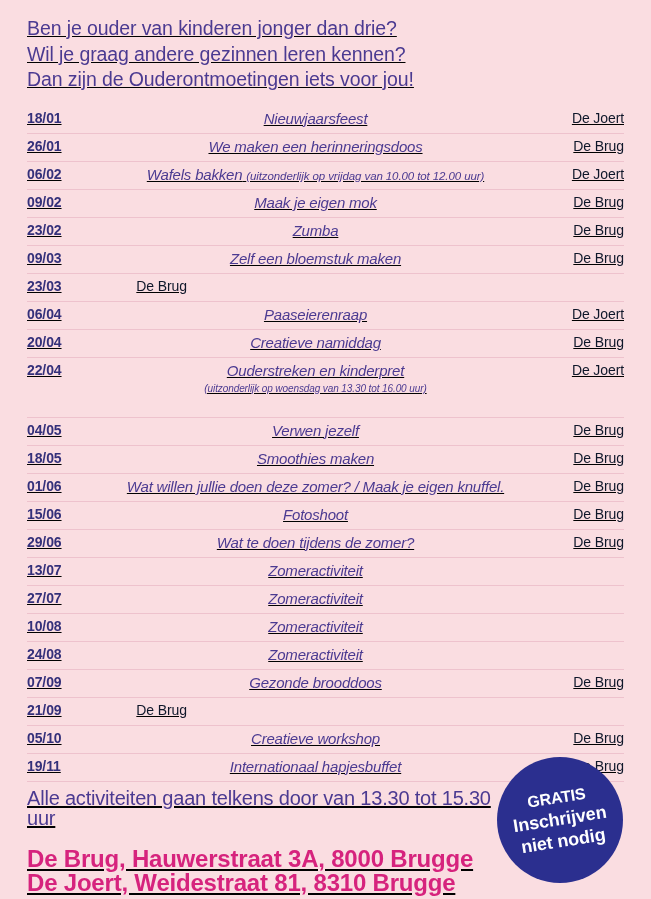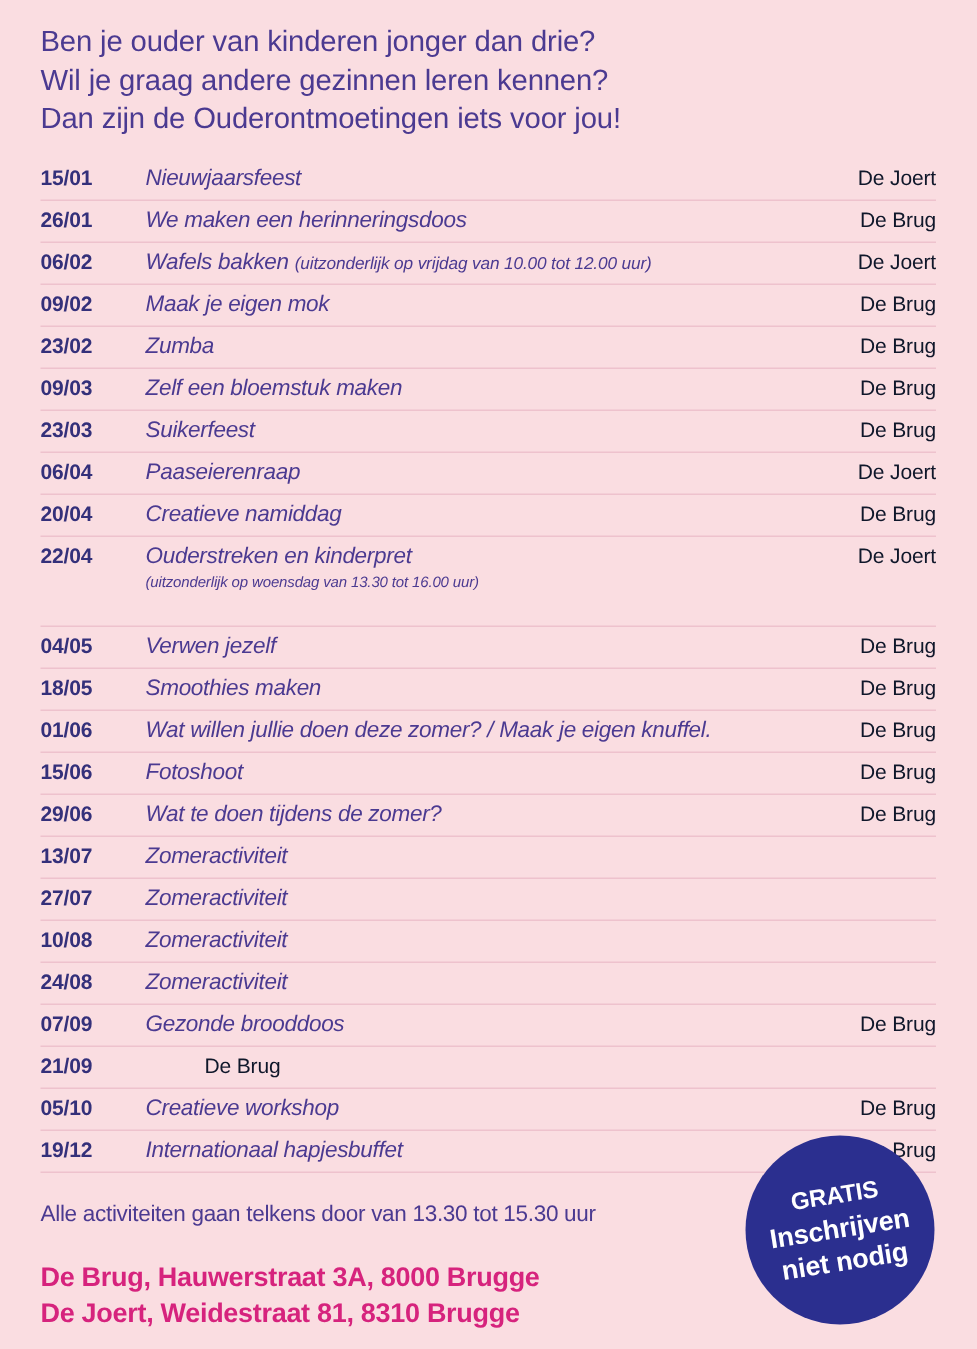--- a/index.html
+++ b/index.html
@@ -14,20 +14,21 @@
     overflow: hidden;
     position: relative;
   }
 
   .poster {
     position: relative;
     width: 523px;
     height: 899px;
     box-sizing: border-box;
     padding: 0 27px;
+    text-decoration: underline;
   }
 
   
   .heading {
     padding-top: 16px;
     color: #4b3a91;
     font-size: 19.5px;
     line-height: 25.5px;
     letter-spacing: -0.1px;
   }
@@ -57,20 +58,21 @@
     line-height: 21px;
     letter-spacing: -0.1px;
   }
   .cell-title {
     flex: 1 1 auto;
     color: #4b3a91;
     font-style: italic;
     font-size: 15px;
     line-height: 21px;
     letter-spacing: -0.2px;
+    text-align: center;
   }
   .cell-title .note {
     font-size: 11.5px;
     font-style: italic;
     letter-spacing: -0.1px;
   }
   .cell-title .note-line {
     display: block;
     font-size: 10px;
     font-style: italic;
@@ -82,33 +84,33 @@
     width: 90px;
     text-align: right;
     color: #0f172a;
     font-size: 14px;
     line-height: 21px;
     letter-spacing: -0.1px;
   }
 
   
   .footnote {
-    margin-top: 18px;
+    margin-top: 6px;
     color: #4b3a91;
-    font-size: 15px;
+    font-size: 20px;
     line-height: 20px;
     letter-spacing: -0.2px;
   }
 
   
   .addresses {
     margin-top: 19px;
     color: #d6237d;
     font-weight: bold;
-    font-size: 18px;
+    font-size: 24px;
     line-height: 24px;
     letter-spacing: -0.2px;
   }
 
   
   .contact {
     margin-top: 18px;
     color: #4b3a91;
     font-size: 14.5px;
     line-height: 19.5px;
@@ -152,21 +154,21 @@
 <div class="poster">
 
   <div class="heading">
     <div>Ben je ouder van kinderen jonger dan drie?</div>
     <div>Wil je graag andere gezinnen leren kennen?</div>
     <div>Dan zijn de Ouderontmoetingen iets voor jou!</div>
   </div>
 
   <div class="schedule" id="schedule">
       <div class="row">
-        <div class="cell-date">15/01</div>
+        <div class="cell-date">18/01</div>
         <div class="cell-title"><span>Nieuwjaarsfeest</span></div>
         <div class="cell-venue">De Joert</div>
       </div>
       <div class="row">
         <div class="cell-date">26/01</div>
         <div class="cell-title"><span>We maken een herinneringsdoos</span></div>
         <div class="cell-venue">De Brug</div>
       </div>
       <div class="row">
         <div class="cell-date">06/02</div>
@@ -183,21 +185,20 @@
         <div class="cell-title"><span>Zumba</span></div>
         <div class="cell-venue">De Brug</div>
       </div>
       <div class="row">
         <div class="cell-date">09/03</div>
         <div class="cell-title"><span>Zelf een bloemstuk maken</span></div>
         <div class="cell-venue">De Brug</div>
       </div>
       <div class="row">
         <div class="cell-date">23/03</div>
-        <div class="cell-title"><span>Suikerfeest</span></div>
         <div class="cell-venue">De Brug</div>
       </div>
       <div class="row">
         <div class="cell-date">06/04</div>
         <div class="cell-title"><span>Paaseierenraap</span></div>
         <div class="cell-venue">De Joert</div>
       </div>
       <div class="row">
         <div class="cell-date">20/04</div>
         <div class="cell-title"><span>Creatieve namiddag</span></div>
@@ -261,21 +262,21 @@
       <div class="row">
         <div class="cell-date">21/09</div>
         <div class="cell-venue">De Brug</div>
       </div>
       <div class="row">
         <div class="cell-date">05/10</div>
         <div class="cell-title"><span>Creatieve workshop</span></div>
         <div class="cell-venue">De Brug</div>
       </div>
       <div class="row">
-        <div class="cell-date">19/12</div>
+        <div class="cell-date">19/11</div>
         <div class="cell-title"><span>Internationaal hapjesbuffet</span></div>
         <div class="cell-venue">De Brug</div>
       </div>
     </div>
 
   <div class="footnote">Alle activiteiten gaan telkens door van 13.30 tot 15.30 uur</div>
 
   <div class="addresses">
     <div>De Brug, Hauwerstraat 3A, 8000 Brugge</div>
     <div>De Joert, Weidestraat 81, 8310 Brugge</div>

